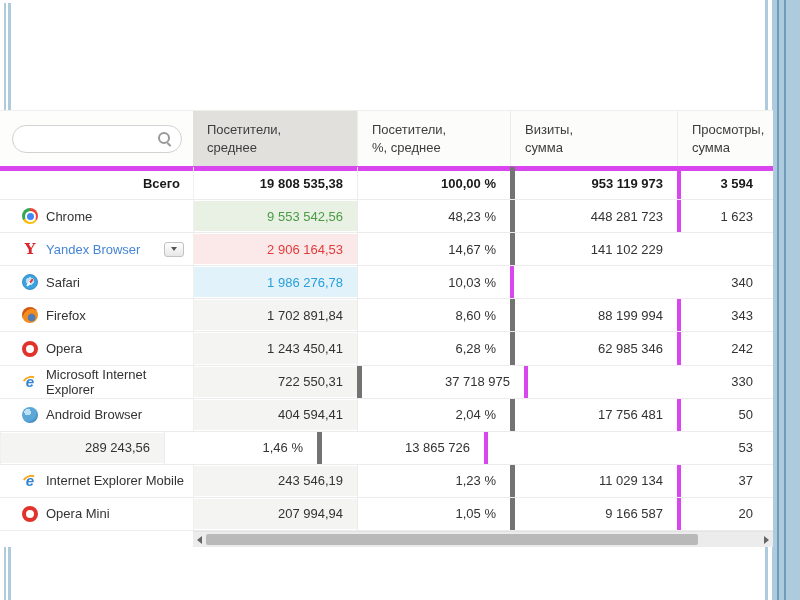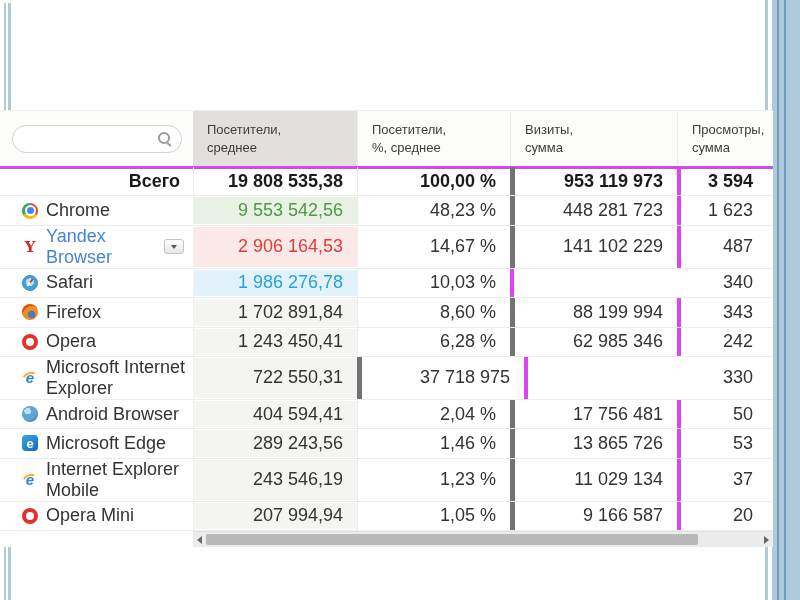--- a/index.html
+++ b/index.html
@@ -8,39 +8,39 @@
   
   .bl1{position:absolute;left:4px;top:3px;width:2px;height:597px;background:var(--slide-border-light);z-index:1;}
   .bl2{position:absolute;left:8px;top:3px;width:3px;height:597px;background:var(--slide-border-light);z-index:1;}
   .br-thin{position:absolute;left:765px;top:0;width:3px;height:600px;background:var(--slide-border-light);z-index:1;}
   .br-band{position:absolute;left:772px;top:0;width:28px;height:600px;background:var(--slide-border-light);z-index:1;}
   .br-band .d1{position:absolute;left:5px;top:0;width:2px;height:100%;background:var(--slide-border-dark);}
   .br-band .d2{position:absolute;left:12px;top:0;width:2px;height:100%;background:var(--slide-border-dark);}
   
   .report{position:absolute;left:0;top:110px;width:773px;height:437px;background:#fff;z-index:2;
           border-top:1px solid #eeeeec;box-sizing:border-box;}
-  .hrow{display:flex;height:55px;background:#fcfcfb;border-bottom:3px solid #d946ef;}
+  .hrow{display:flex;height:55px;background:#fcfcfb;border-bottom:5px solid #d946ef;}
   .hc{box-sizing:border-box;padding:10px 0 0 14px;font-size:13px;line-height:18px;color:#3d3d3d;white-space:pre-line;}
   .h1{width:193px;padding:0;display:flex;align-items:center;background:#fdfdfc;}
   .h2{width:164px;background:var(--sorted-header-bg);}
   .h3{width:153px;border-left:1px solid #ececea;}
   .h4{width:167px;border-left:1px solid #ececea;}
   .h5{flex:1;border-left:1px solid #ececea;}
   
   .searchbox{position:relative;margin-left:12px;width:170px;height:28px;border:1px solid #d2d2d2;
              border-radius:14px;background:#fff;display:flex;align-items:center;box-sizing:border-box;}
   .search-input{border:none;outline:none;background:transparent;flex:1;height:24px;
                 padding:0 28px 0 12px;font-size:13px;font-family:"Liberation Sans",sans-serif;}
   .mag{position:absolute;right:11px;top:6px;width:8px;height:8px;border:2px solid #999;border-radius:50%;}
   .mag::after{content:"";position:absolute;left:8px;top:8px;width:2px;height:5px;background:#999;
               border-radius:1px;transform:rotate(-45deg);}
   
   .rows{position:absolute;left:0;top:56px;right:0;bottom:16px;display:flex;flex-direction:column;}
   .trow{flex:1;display:flex;border-bottom:1px solid #ececec;box-sizing:border-box;}
-  .trow > div{box-sizing:border-box;display:flex;align-items:center;font-size:18px;color:#333;}
+  .trow > div{box-sizing:border-box;display:flex;align-items:center;font-size:13px;color:#333;}
   .c1{width:193px;padding-left:22px;}
   .c1-total{justify-content:flex-end;padding-right:13px;padding-left:0;}
   .total-label{font-weight:bold;color:#1a1a1a;}
   .c2{width:164px;justify-content:flex-end;padding-right:14px;border-left:1px solid #f0f0ee;}
   .c3{width:153px;justify-content:flex-end;padding-right:14px;border-left:1px solid #ececec;}
   .c4{width:167px;justify-content:flex-end;padding-right:14px;border-left:5px solid #737373;}
   .c5{flex:1;justify-content:flex-end;padding-right:20px;border-left:4px solid #d946ef;overflow:hidden;}
   .tint{background:var(--sorted-col-bg);box-shadow:inset 0 1px 0 #fff,inset 0 -1px 0 #fff;}
   .hl-green{background:var(--green-bg);color:var(--green-text) !important;box-shadow:inset 0 1px 0 #fff,inset 0 -1px 0 #fff;}
   .hl-red{background:var(--red-bg);color:var(--red-text) !important;box-shadow:inset 0 1px 0 #fff,inset 0 -1px 0 #fff;text-align:right;}
@@ -135,21 +135,20 @@
           <div class="c1">
             <span class="icon ic-yandex"></span>
             <span class="blabel link">Yandex Browser</span>
             <span class="dd-btn">
               <span class="dd-caret"></span>
             </span>
           </div>
           <div class="c2 hl-red">2 906 164,53</div>
           <div class="c3">14,67 %</div>
           <div class="c4">141 102 229</div>
-          <div class="c5">487</div>
         </div>
         <div class="trow">
           <div class="c1">
             <span class="icon ic-safari"></span>
             <span class="blabel">Safari</span>
           </div>
           <div class="c2 hl-blue">1 986 276,78</div>
           <div class="c3">10,03 %</div>
           <div class="c5">340</div>
         </div>
@@ -186,24 +185,20 @@
           <div class="c1">
             <span class="icon ic-android"></span>
             <span class="blabel">Android Browser</span>
           </div>
           <div class="c2 tint">404 594,41</div>
           <div class="c3">2,04 %</div>
           <div class="c4">17 756 481</div>
           <div class="c5">50</div>
         </div>
         <div class="trow">
-          <div class="c1">
-            <span class="icon ic-edge"></span>
-            <span class="blabel">Microsoft Edge</span>
-          </div>
           <div class="c2 tint">289 243,56</div>
           <div class="c3">1,46 %</div>
           <div class="c4">13 865 726</div>
           <div class="c5">53</div>
         </div>
         <div class="trow">
           <div class="c1">
             <span class="icon ic-msie"></span>
             <span class="blabel">Internet Explorer Mobile</span>
           </div>

